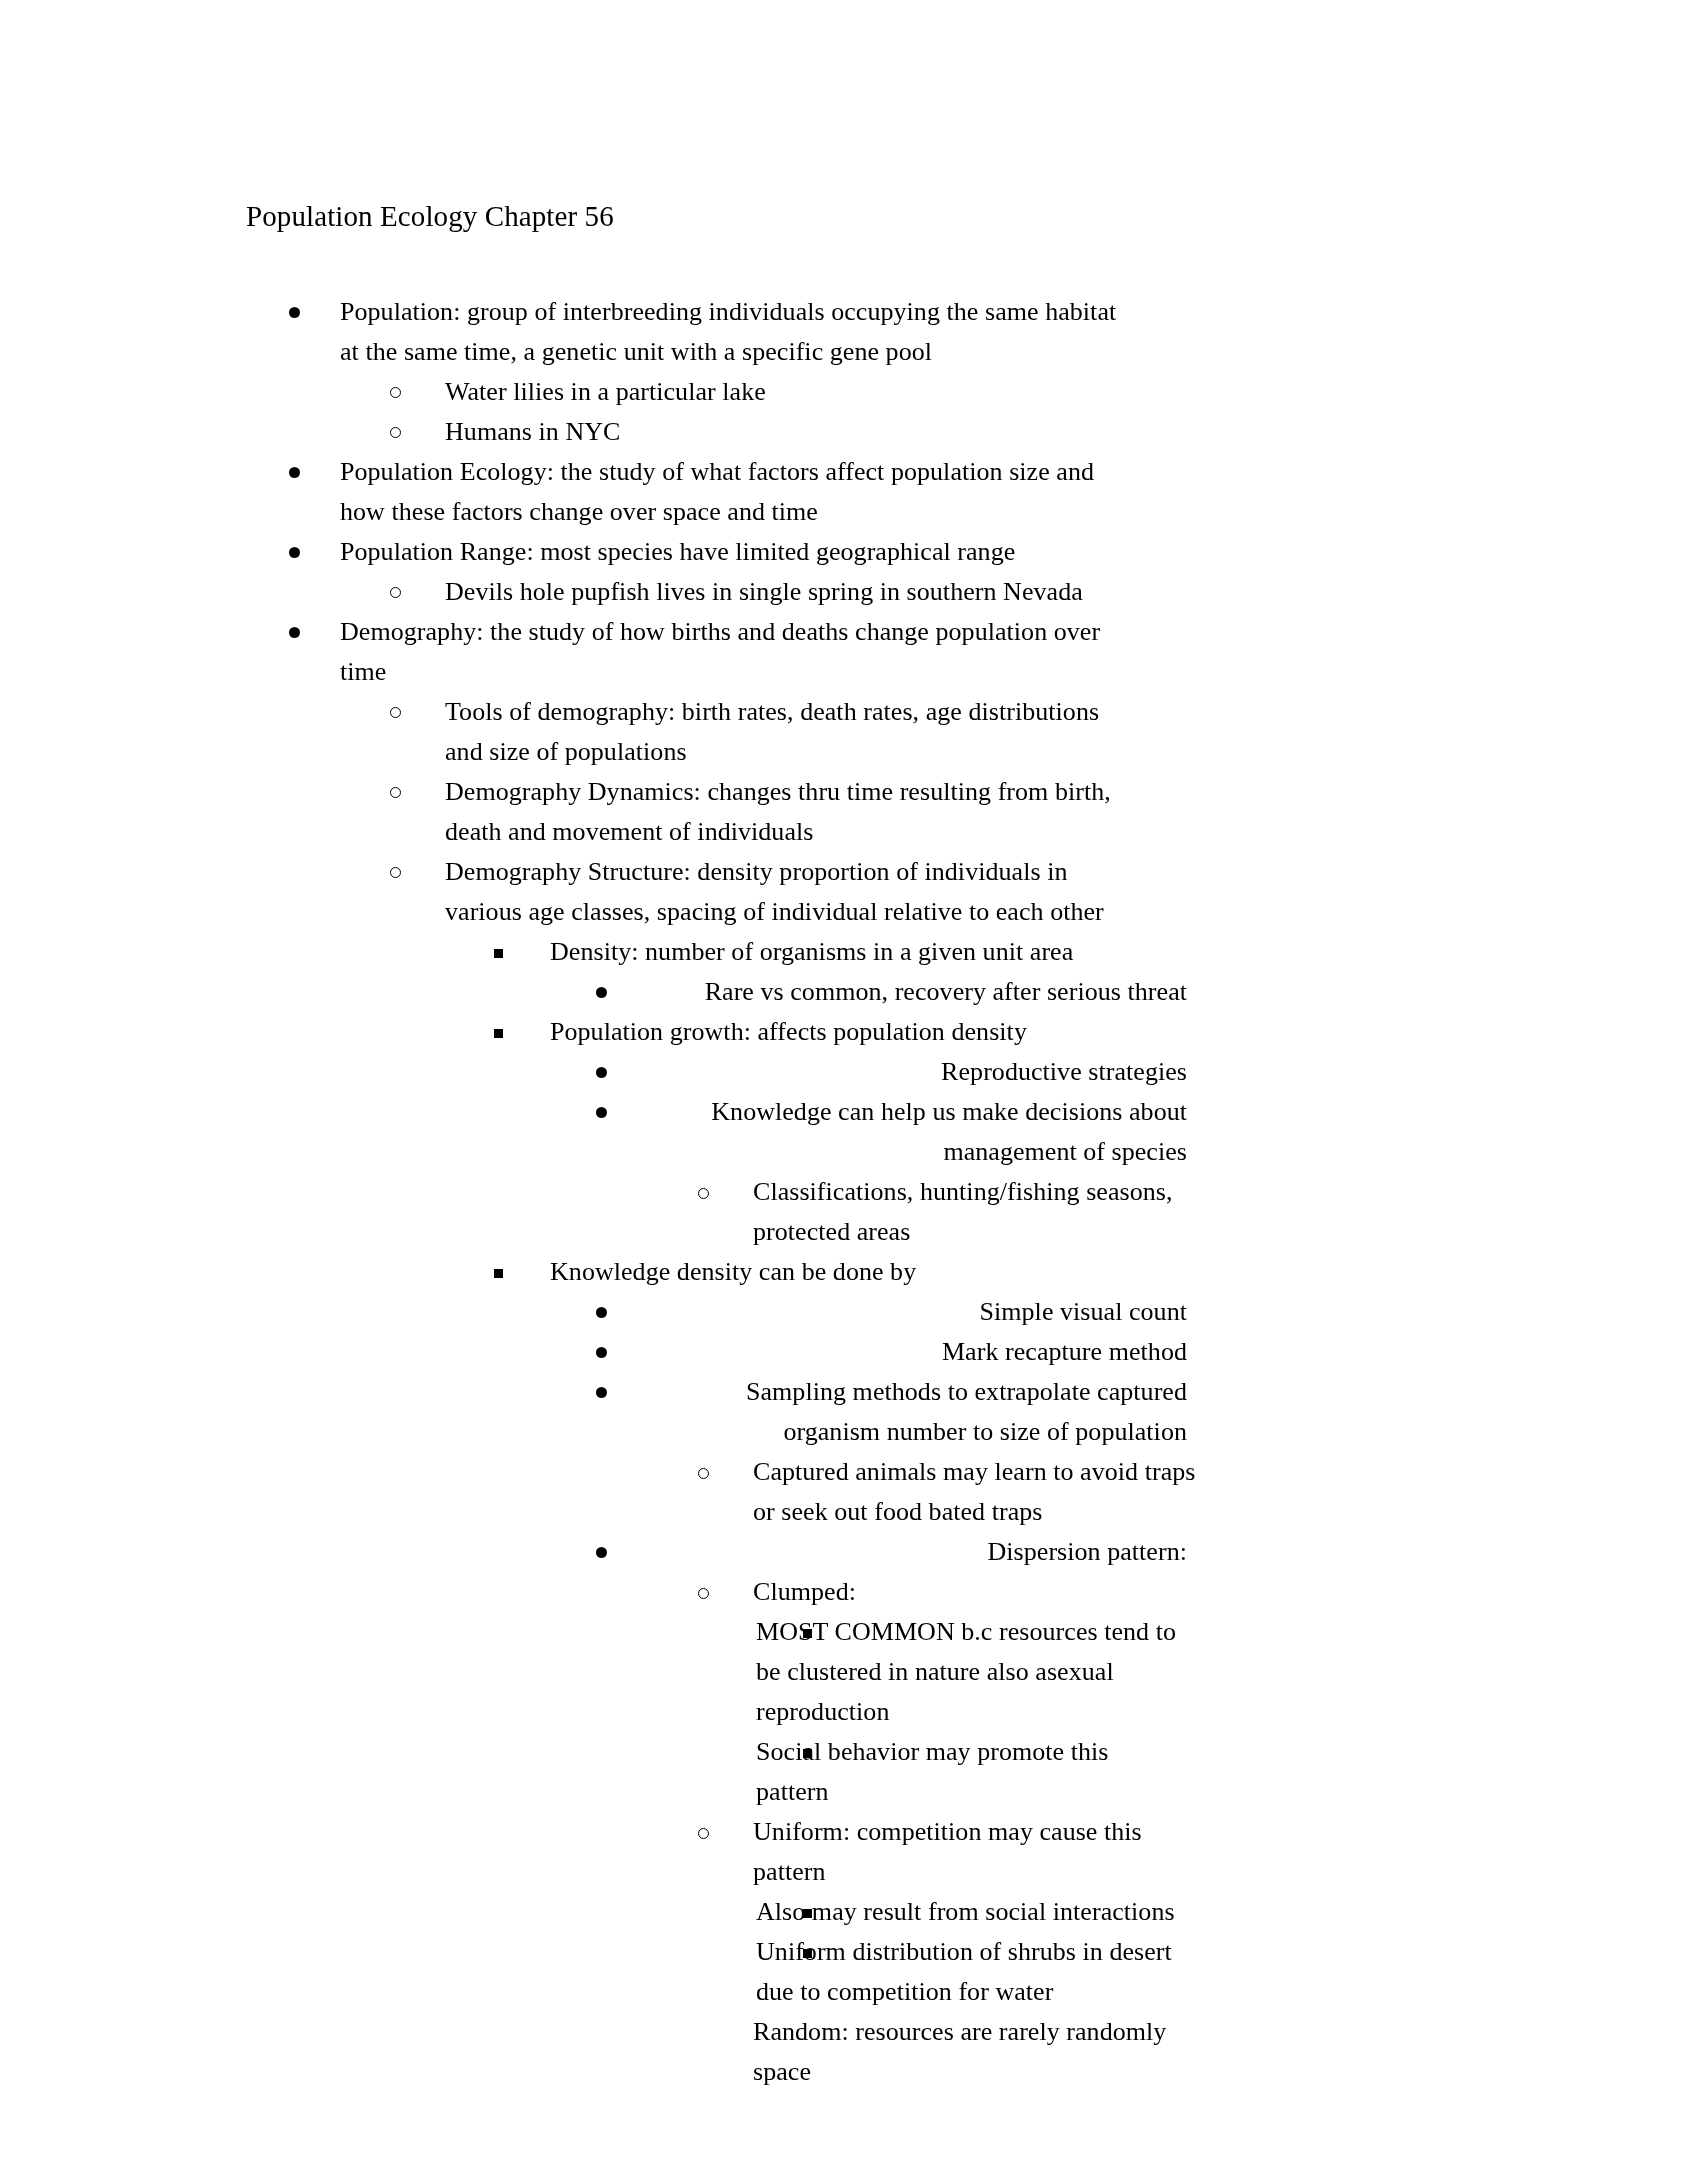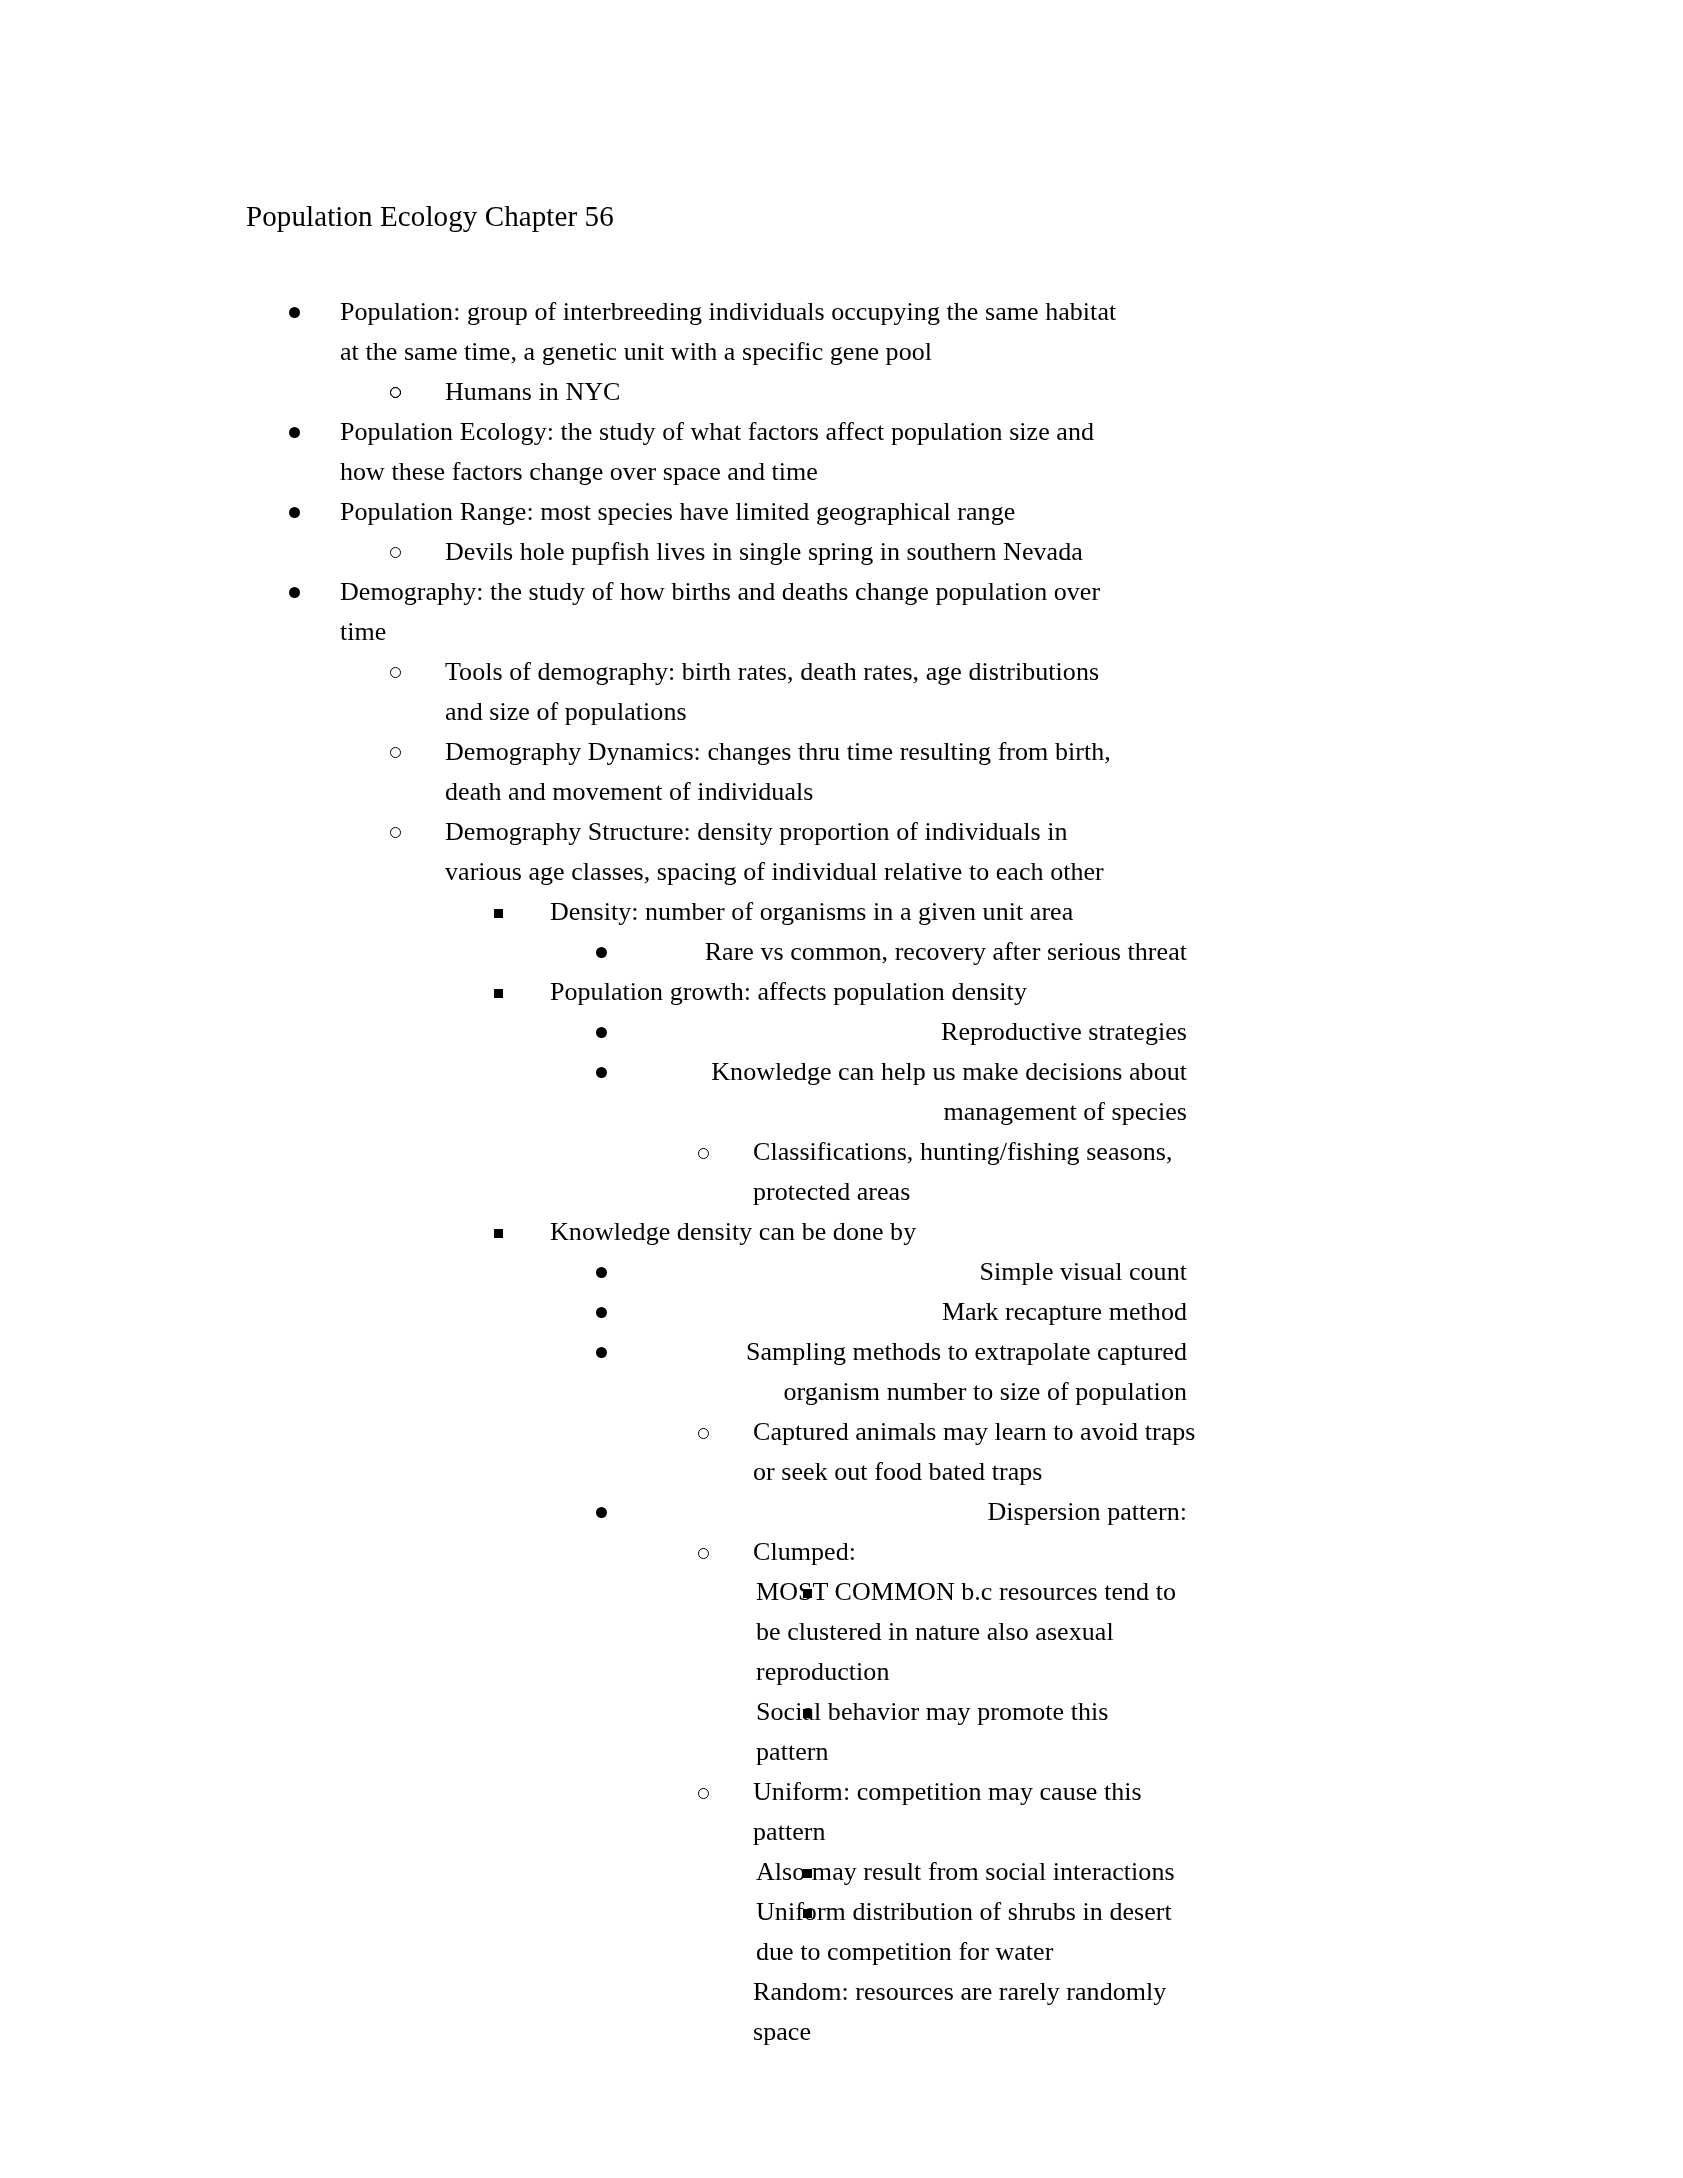--- a/index.html
+++ b/index.html
@@ -132,20 +132,21 @@
 
   <h1 class="doc-title">Population Ecology Chapter 56</h1>
 
   <div class="outline" id="outline-root">
       <div class="item lvl1">
         <span class="bullet"></span>
         <span class="txt">Population: group of interbreeding individuals occupying the same habitat at the same time, a genetic unit with a specific gene pool</span>
       </div>
       <div class="item lvl2">
         <span class="bullet"></span>
+        <span class="txt">Water lilies in a particular lake</span>
       </div>
       <div class="item lvl2">
         <span class="bullet"></span>
         <span class="txt">Humans in NYC</span>
       </div>
       <div class="item lvl1">
         <span class="bullet"></span>
         <span class="txt">Population Ecology: the study of what factors affect population size and how these factors change over space and time</span>
       </div>
       <div class="item lvl1">

